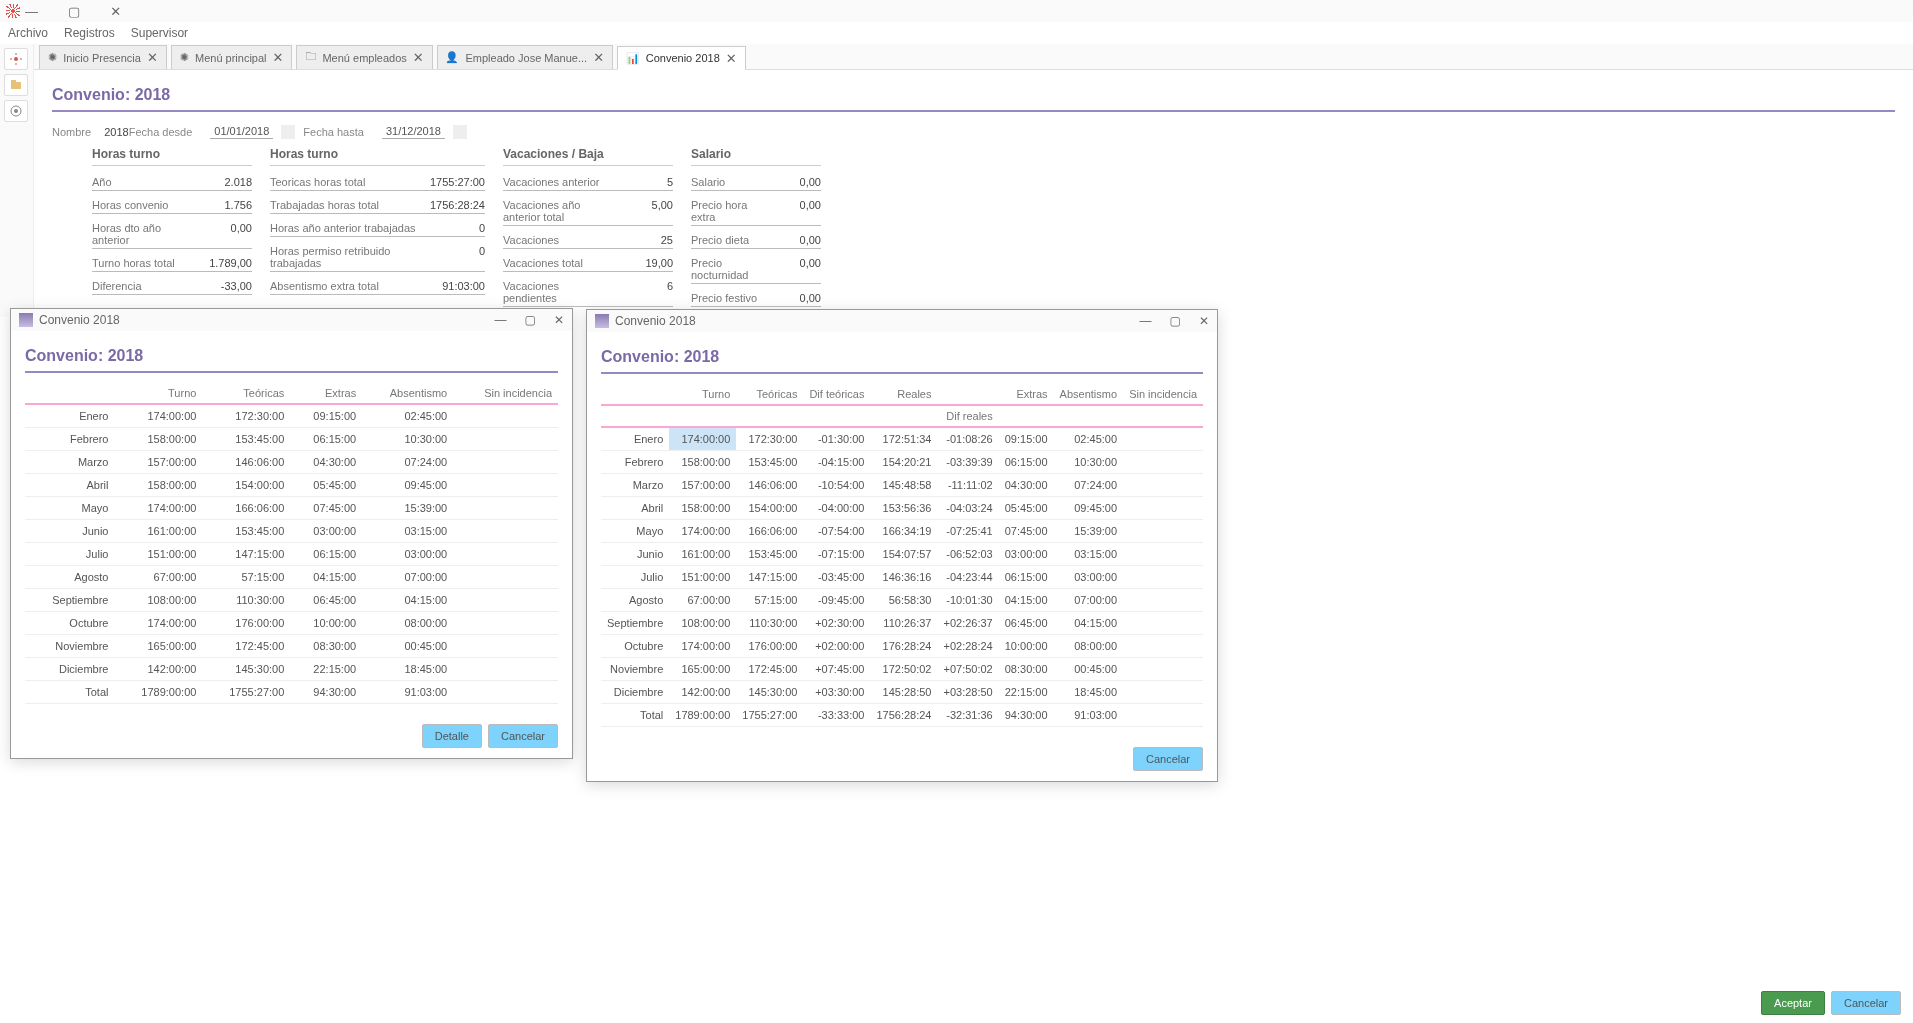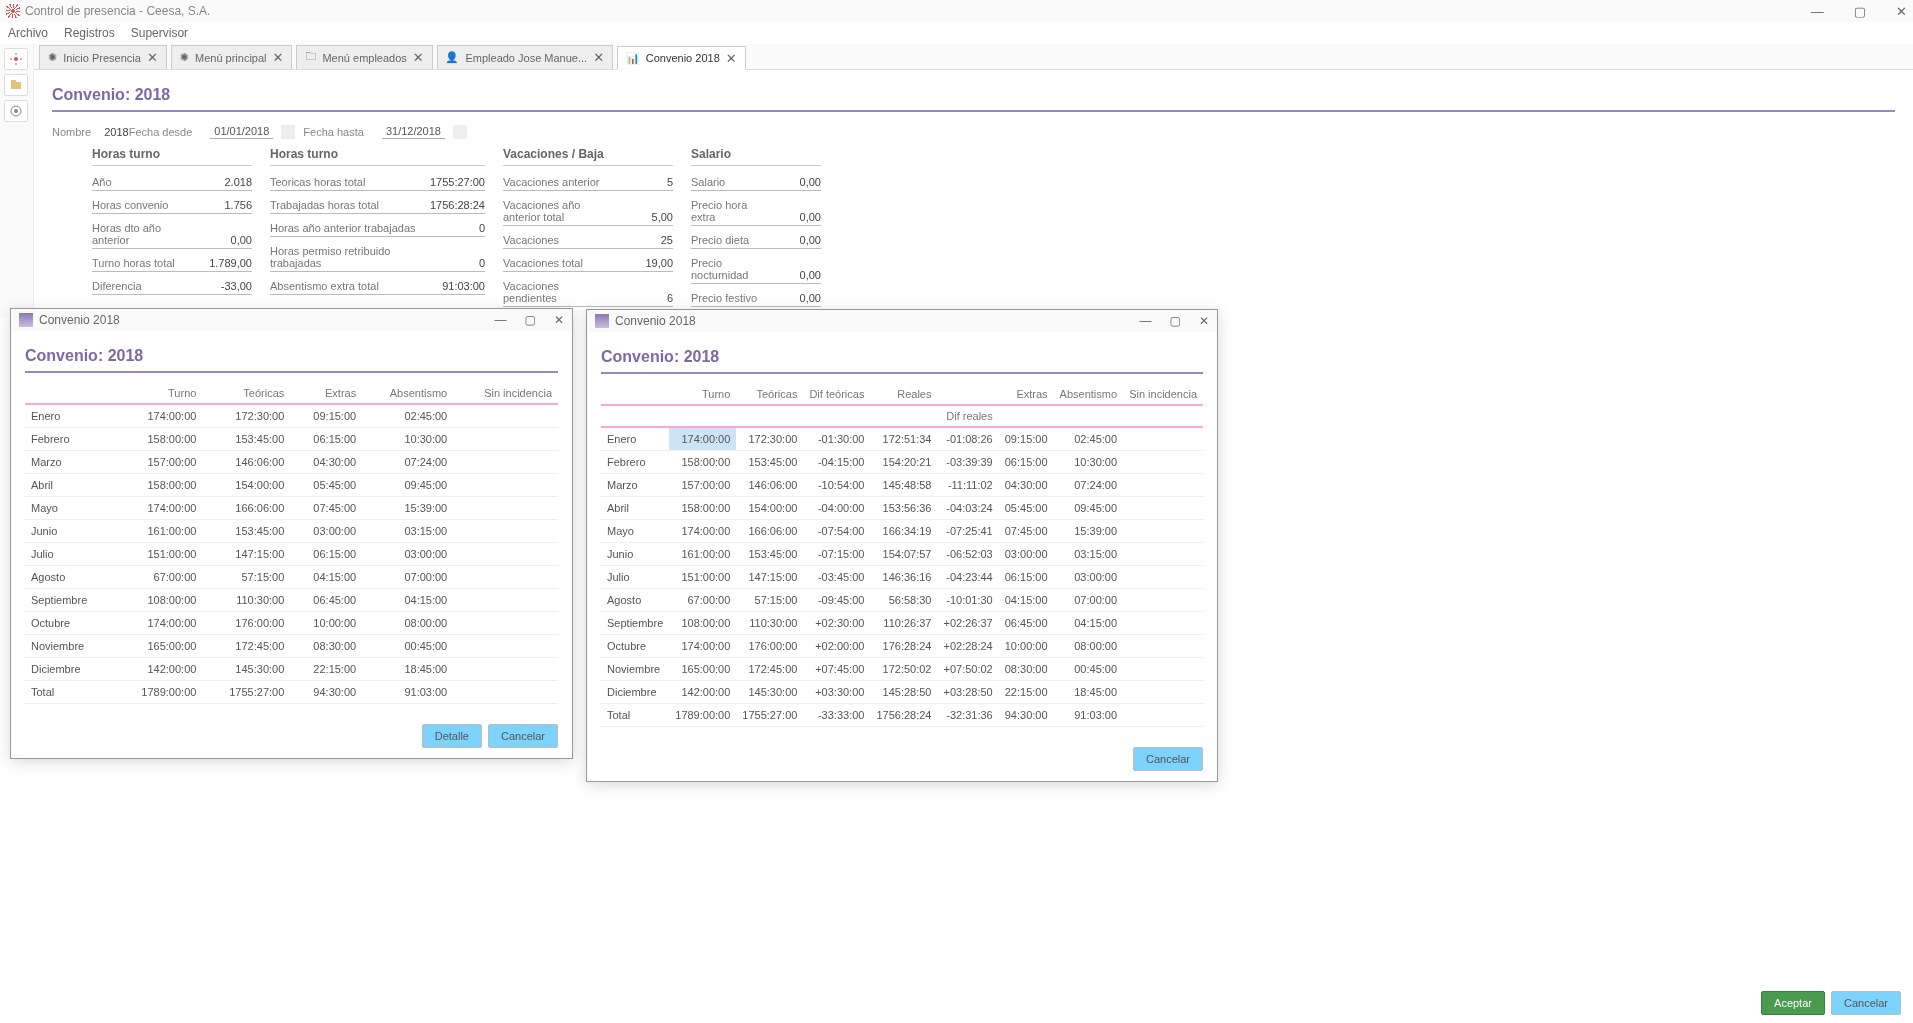--- a/index.html
+++ b/index.html
@@ -24,53 +24,52 @@
 .nombre-row { display:flex; align-items:center; margin-bottom:8px; font-size:11px; }
 .nombre-row .lbl { color:#888; margin-right:10px; }
 .nombre-row .val { color:#444; }
 .date-group { display:flex; gap:8px; align-items:center; }
 .date-group .date-val { border-bottom:1px solid #aaa; padding:1px 4px; }
 .date-group .tiny-btn { width:14px; height:14px; background:#eee; }
 .panels { display:flex; gap:18px;margin-left:40px; }
 .panel { flex:0 0 auto; }
 .panel-title { color:#666; font-size:12px; font-weight:600; padding-bottom:4px; border-bottom:1px solid #ccc; margin-bottom:10px; }
 .field-rows { display:flex; flex-direction:column; gap:8px; }
-.field-row { display:flex; justify-content:space-between; align-items:flex-end; border-bottom:1px solid #bbb; padding-bottom:2px; }
+.field-row { display:flex; justify-content:space-between; align-items:flex-start; border-bottom:1px solid #bbb; padding-bottom:2px; }
 .field-row .flabel { color:#777; font-size:11px; }
 .field-row .fval { color:#444; font-size:11px; text-align:right; min-width:60px; }
 .p1 { width:160px; }
 .p2 { width:215px; }
 .p3 { width:170px; }
 .p4 { width:130px; }
 
 .dialog { position:absolute; background:#fff; border:1px solid #999; box-shadow:0 3px 14px rgba(0,0,0,0.15); }
 .dlg-titlebar { display:flex; align-items:center; padding:4px 8px; background:#fafafa; }
 .dlg-titlebar .dicon { width:14px; height:14px; margin-right:6px; background:linear-gradient(#8b7ab2,#c7bde0); }
 .dlg-titlebar .dtitle { flex:1; font-size:12px; color:#666; }
 .dlg-ctrls { display:flex; gap:18px; font-size:12px; color:#666; }
 .dlg-body { padding:10px 14px; }
 .dlg-title2 { color:#7a6aa6; font-size:16px; font-weight:600; padding:6px 0; border-bottom:2px solid #9688c0; margin-bottom:10px; }
 table { border-collapse:collapse; width:100%; font-size:11px; color:#555; }
 th { text-align:right; font-weight:normal; color:#777; padding:4px 6px; border-bottom:2px solid #f9a8d4; }
-th:first-child, td:first-child { text-align:left; }
+th:first-child, td:first-child { text-align:right; }
 td { text-align:right; padding:5px 6px; border-bottom:1px solid #eee; }
 .dlg-footer { display:flex; justify-content:flex-end; gap:6px; padding:10px 14px; }
 .btn { background:#7dd3fc; border:1px solid #bbb; padding:5px 12px; font-size:11px; color:#555; cursor:pointer; border-radius:2px; }
 .btn.primary { background:#4a9a4f; border-color:#3b8040; color:#fff; }
 .main-footer { position:absolute; right:12px; bottom:8px; display:flex; gap:6px; }
 .cell-sel { background:#cde4f7; }
 .th-stack { text-align:right; }
 .icon-svg { width:12px; height:12px; }
 </style>
 </head>
 <body>
 
 <div class="titlebar">
   <div class="app-icon"></div>
-  <div class="title">Control de presencia - Ceesa, S.A.</div>
   <div class="win-ctrls">
     <span>―</span>
     <span>▢</span>
     <span>✕</span>
   </div>
 </div>
 
 <div class="menubar">
   <span>Archivo</span>
   <span>Registros</span>

